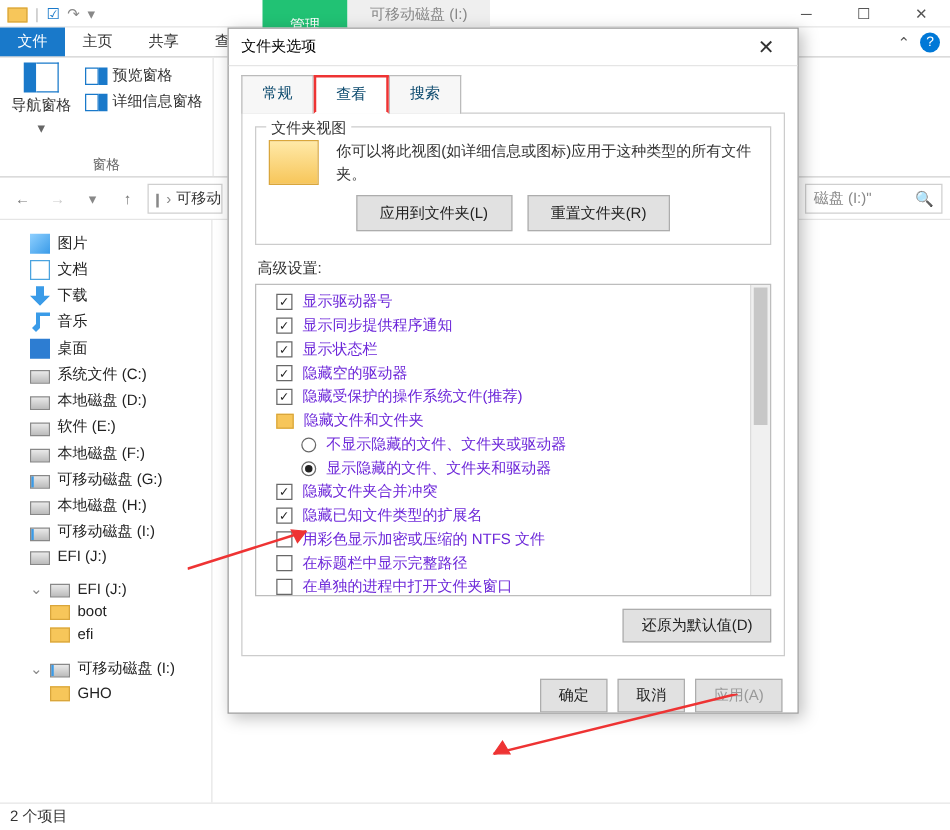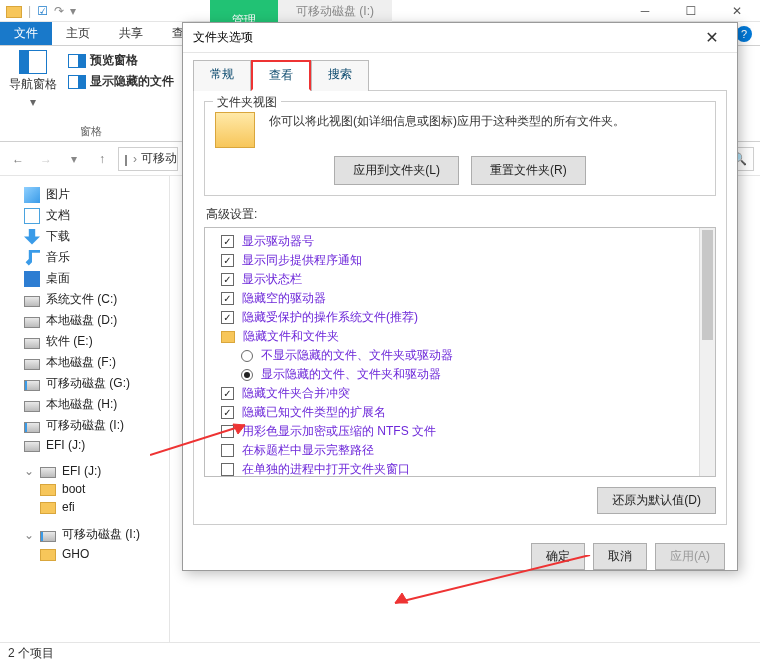--- a/index.html
+++ b/index.html
@@ -21,38 +21,38 @@
 
 .context-strip { position: absolute; left: 210px; top: 0; height: 22px; display: flex; align-items: stretch; }
 .context-strip .mg { background: #21c274; color: #fff; padding: 20px 22px; display:flex; align-items:center; }
 .context-strip .dr { background: #efefef; color: #888; padding: 3px 18px; display:flex; align-items:center; }
 
 
 .ribbon-body { height: 96px; border-bottom: 1px solid #d0d0d0; display: flex; }
 .ribbon-group { padding: 4px 8px 2px 8px; display:flex; flex-direction:column; border-right:1px solid #e5e5e5; }
 .ribbon-group .gtitle { text-align:center; color:#666; font-size:11px; margin-top:auto; }
 .nav-pane-btn { display:flex; flex-direction:column; align-items:center; gap:2px; color:#333; width:50px; }
-.chk-line { display:flex; align-items:center; gap:4px; color:#333; padding:2px 0;font-weight:bold; }
+.chk-line { display:flex; align-items:center; gap:4px; color:#333; padding:2px 0; }
 
 
 .navbar { height: 34px; display:flex; align-items:center; gap:4px; padding: 4px 6px; border-bottom:1px solid #e5e5e5; }
 .navbar .navbtn { width:24px; height:24px; display:flex; align-items:center; justify-content:center; color:#777; }
 .navbar .addr { flex:0 0 60px; border:1px solid #cfcfcf; height:24px; display:flex; align-items:center; padding:0 6px; color:#333; overflow:hidden; white-space:nowrap; }
 .navbar .search { margin-left:auto; width:110px; border:1px solid #cfcfcf; height:24px; display:flex; align-items:center; justify-content:space-between; padding:0 6px; color:#888; }
 
 
 .content { display:flex; height: calc(664px - 22px - 24px - 96px - 34px - 22px); }
 .tree { width: 170px; border-right:1px solid #e5e5e5; overflow:hidden; padding: 8px 0; }
 .tree .item { display:flex; align-items:center; gap:6px; padding: 2px 0 2px 24px; color:#222; white-space:nowrap; }
 .tree .item.indent { padding-left: 40px; }
 .tree .chev { width:10px; color:#888; }
 .statusbar { height:22px; border-top:1px solid #e5e5e5; display:flex; align-items:center; padding:0 8px; color:#333; }
 
 
-.dialog { position:absolute; left:182px; top:22px; width:556px; background:#fff; border:1px solid #9a9a9a; box-shadow: 3px 3px 12px rgba(0,0,0,.25); }
+.dialog { position:absolute; left:182px; top:22px; width:457px; background:#fff; border:1px solid #9a9a9a; box-shadow: 3px 3px 12px rgba(0,0,0,.25); }
 .dialog .dtitle { height:30px; display:flex; align-items:center; padding:0 10px; border-bottom:1px solid #e5e5e5; }
 .dialog .dtitle .x { margin-left:auto; font-size:16px; color:#333; width:30px; text-align:center; }
 .dialog .tabs { display:flex; padding: 6px 10px 0 10px; gap:0; }
 .dialog .dtab { padding:5px 16px; border:1px solid #bbb; border-bottom:none; background:#fff; color:#0c4a6e; position:relative; top:1px; }
 .dialog .dtab.inactive { background:#f7f7f7; }
 .dialog .dtab.active { border:2px solid #e33; border-bottom:2px solid #fff; z-index:2; }
 .dialog .panel { margin: 0 10px 10px 10px; border:1px solid #ccc; padding:10px; }
 .fieldset { border:1px solid #ccc; padding:10px; margin-bottom:10px; position:relative; }
 .fieldset .legend { position:absolute; top:-8px; left:8px; background:#fff; padding:0 4px; color:#333; }
 .folder-ico { width:40px; height:36px; background: linear-gradient(#ffe9a8,#f7c65a); border:1px solid #d9a63c; }
@@ -144,21 +144,21 @@
               <span style="flex:1;border:1px solid #1979ca;"></span>
               <span style="width:7px;background:#1979ca;"></span>
             </span>
           <span>预览窗格</span>
         </div>
         <div class="chk-line">
           <span style="width:18px;height:14px;display:flex;">
               <span style="flex:1;border:1px solid #1979ca;"></span>
               <span style="width:7px;background:#1979ca;"></span>
             </span>
-          <span>显示隐藏的文件</span>
+          <span>详细信息窗格</span>
         </div>
       </div>
     </div>
     <div class="gtitle">窗格</div>
   </div>
 </div>
 
 <div class="navbar">
   <div class="navbtn">←</div>
   <div class="navbtn" style="color:#ccc">→</div>

